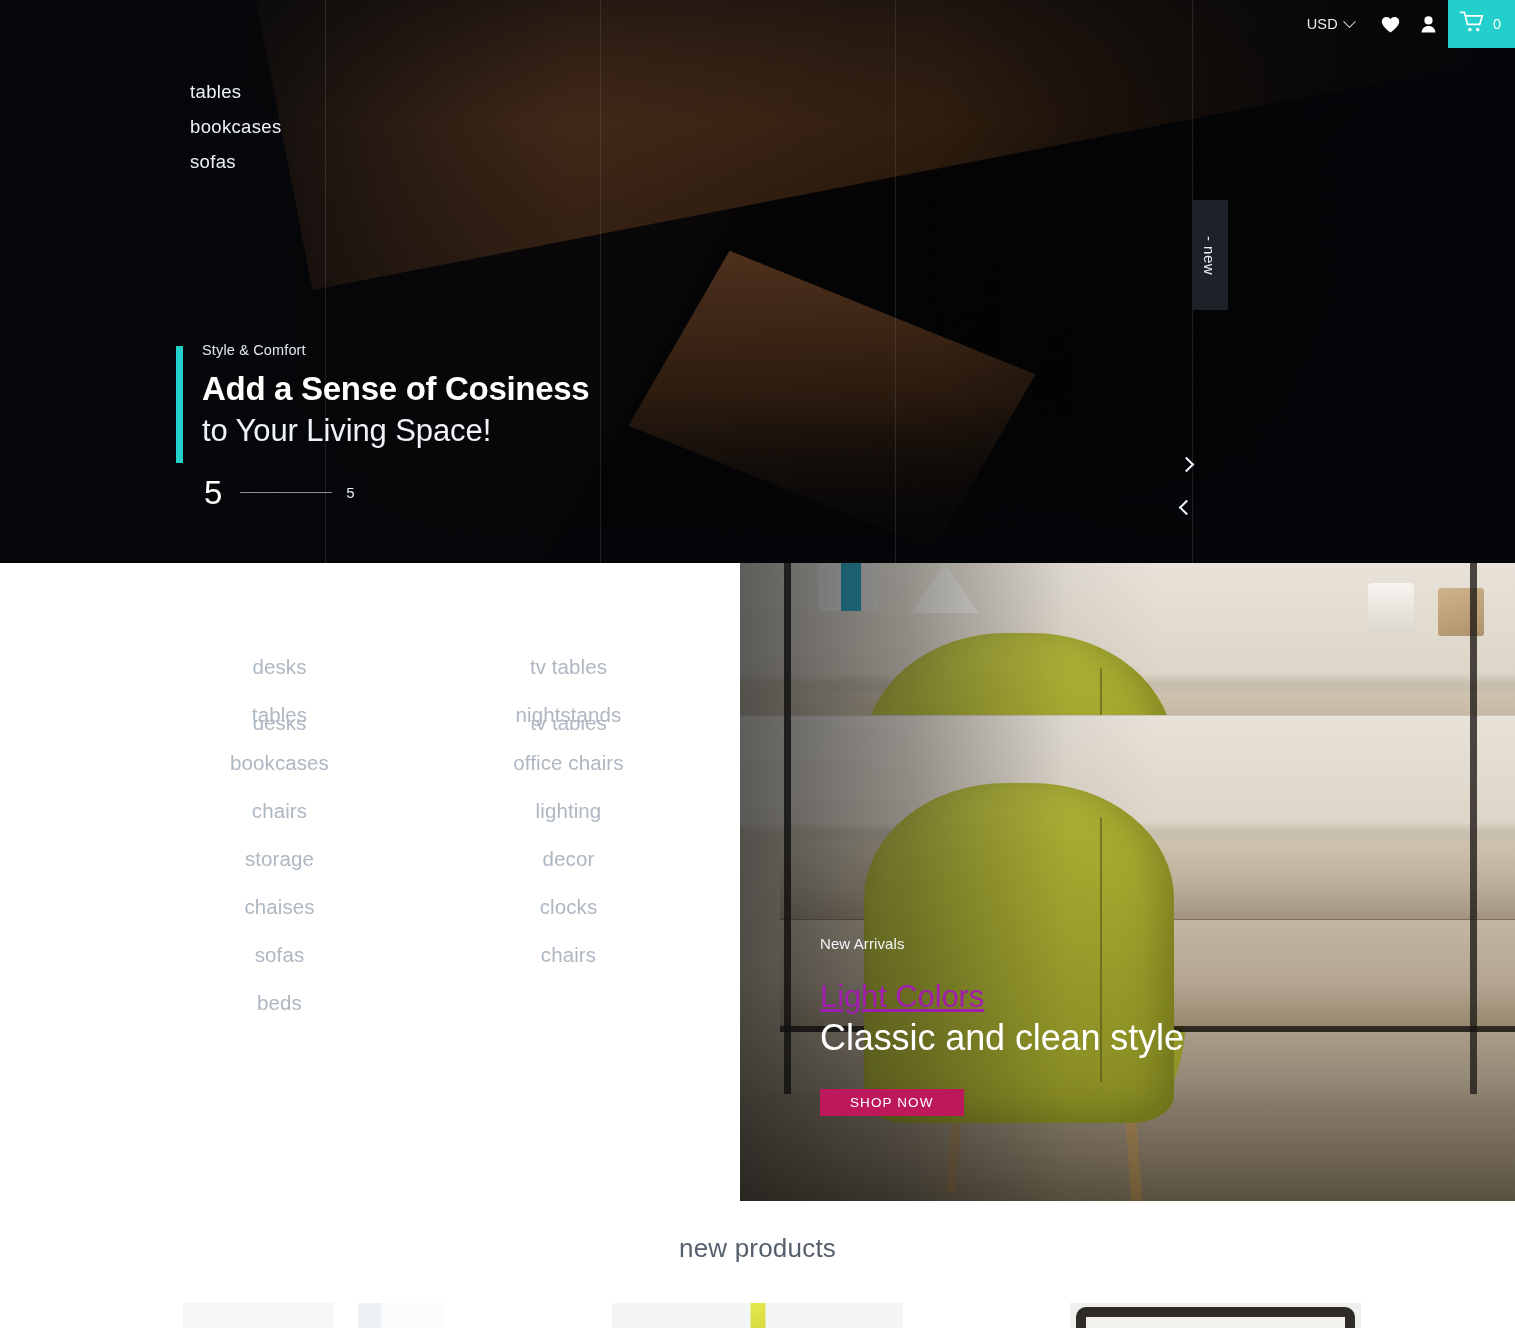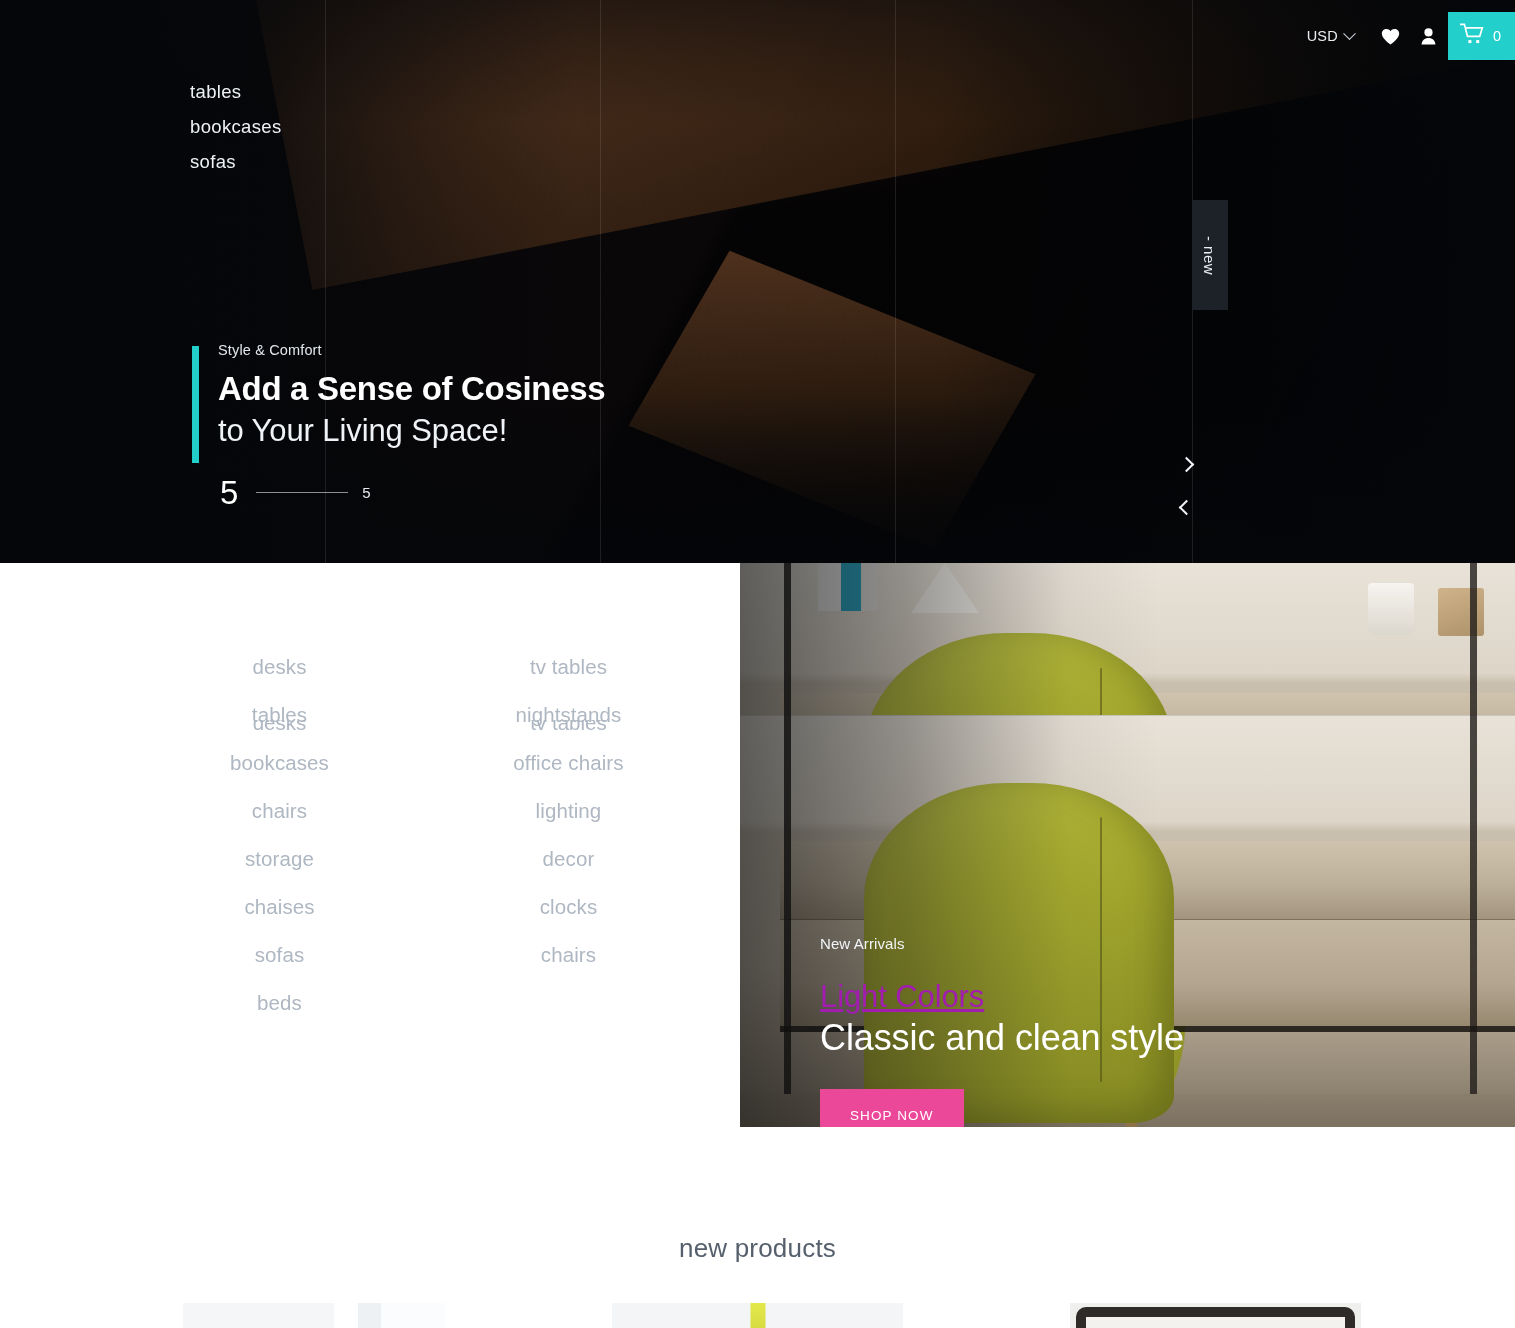--- a/index.html
+++ b/index.html
@@ -60,21 +60,21 @@
       linear-gradient(180deg, rgba(4,6,9,.55) 0%, rgba(4,6,9,0) 22%, rgba(4,6,9,0) 70%, rgba(4,6,9,.8) 100%);
   }
   .hero-grid{ position:absolute; inset:0; pointer-events:none; }
   .hero-grid span{
     position:absolute; top:0; bottom:0; width:1px;
     background:rgba(255,255,255,.10);
   }
 
   
   .topbar{
-    position:absolute; top:12px; right:0; height:48px;
+    position:absolute; top:0; right:0; height:48px;
     display:flex; align-items:center; gap:0; z-index:20;
   }
   .currency{
     display:flex; align-items:center; gap:7px;
     color:#e9edf2; font-size:14.5px; letter-spacing:.2px;
     padding:0 18px; height:48px; cursor:pointer;
   }
   .chev-d{
     width:9px;height:9px;border-right:1.6px solid #cfd6de;border-bottom:1.6px solid #cfd6de;
     transform:rotate(45deg) translate(-2px,-2px);
@@ -119,21 +119,21 @@
   .arrow i{
     display:block;width:11px;height:11px;
     border-top:2px solid #f0f3f7; border-right:2px solid #f0f3f7;
   }
   .arrow-next{ left:1173px; top:451px; }
   .arrow-next i{ transform:rotate(45deg); }
   .arrow-prev{ left:1173px; top:494px; }
   .arrow-prev i{ transform:rotate(-135deg); }
 
   
-  .caption{ position:absolute; left:192px; top:342px; z-index:15; }
+  .caption{ position:absolute; left:176px; top:342px; z-index:15; }
   .cap-bar{
     position:absolute; left:0; top:4px; width:7px; height:117px; background:#23cfcb;
   }
   .cap-inner{ padding-left:26px; }
   .cap-eyebrow{
     color:#e3e8ee; font-size:14.5px; font-weight:400; letter-spacing:.15px; margin-bottom:11px;
   }
   .cap-title{
     color:#ffffff; font-size:33px; font-weight:700; letter-spacing:-.3px; line-height:1.23;
   }
@@ -165,21 +165,21 @@
     position:absolute; left:0; top:77px; height:20px; overflow:hidden;
     display:flex; gap:104px; pointer-events:none;
   }
   .ghost-row .g{
     width:185px; color:#aeb7c2; font-size:20.5px; font-weight:300;
     line-height:48px; margin-top:-21px; white-space:nowrap;
   }
 
   
   .promo{
-    position:absolute; left:740px; top:0; width:775px; height:564px; overflow:hidden;
+    position:absolute; left:740px; top:0; width:775px; height:638px; overflow:hidden;
   }
   .promo-img{
     position:absolute; left:0; width:775px; height:500px;
     background:
       
       radial-gradient(ellipse 180px 230px at 43% 62%, #b9bd3a 0%, #a8ac2f 38%, #8f9326 62%, rgba(143,147,38,0) 63%),
       
       linear-gradient(180deg,#e8e2d8 0%,#ddd5c8 22%,#c9bfae 24%,#bfb4a2 52%,#a89b88 66%,#8d8270 78%,#6d6456 100%);
   }
   .promo-top{ top:0; height:500px; }
@@ -230,23 +230,23 @@
   }
   .promo-shade{
     position:absolute; left:0; top:0; width:420px; height:638px;
     background:linear-gradient(90deg, rgba(10,12,14,.62) 0%, rgba(10,12,14,.38) 40%, rgba(10,12,14,.05) 78%, rgba(10,12,14,0) 100%);
   }
   .promo-cap{ position:absolute; left:80px; top:372px; z-index:5; }
   .pc-eyebrow{ color:#f2f5f8; font-size:15px; font-weight:400; letter-spacing:.1px; }
   .pc-l1{ color:#a21caf; font-size:31px; font-weight:300; line-height:1.23; margin-top:26px; letter-spacing:-.1px;text-decoration:underline; }
   .pc-l2{ color:#ffffff; font-size:36px; font-weight:300; line-height:1.23; letter-spacing:-.1px; }
   .shop-btn{
-    display:inline-block; margin-top:29px; background:#ec4899; color:#fff;
+    display:inline-block; margin-top:29px; background:#be185d; color:#fff;
     font-size:13.5px; font-weight:400; letter-spacing:1.1px;
-    padding:19px 30px; border:none; cursor:pointer; font-family:inherit;
+    padding:6px 30px; border:none; cursor:pointer; font-family:inherit;
   }
 
   
   .np{ position:relative; width:1515px; height:127px; background:#fff; }
   .np-title{
     text-align:center; padding-top:32px;
     color:#56606d; font-size:26px; font-weight:300; letter-spacing:.2px;
   }
   .np-grid{
     position:absolute; left:0; top:102px; width:1515px;

